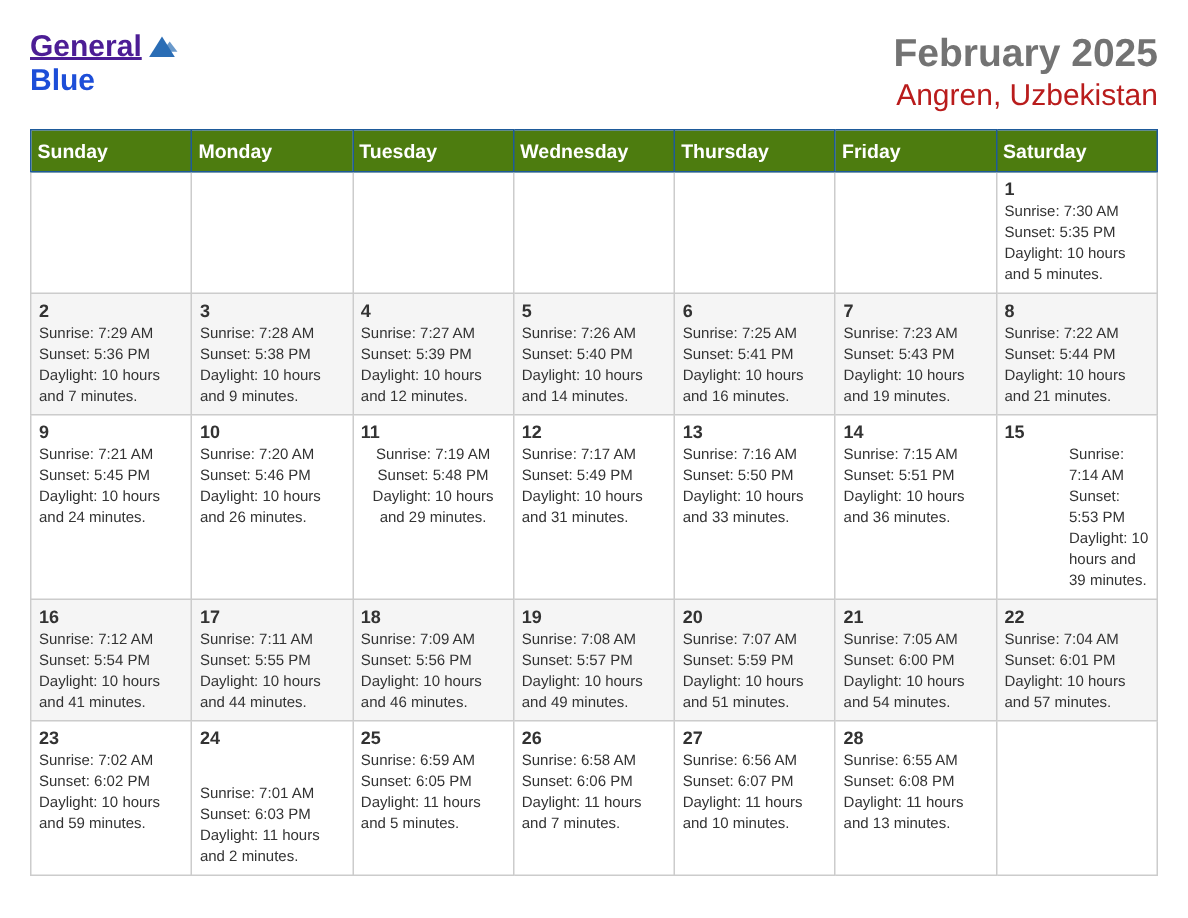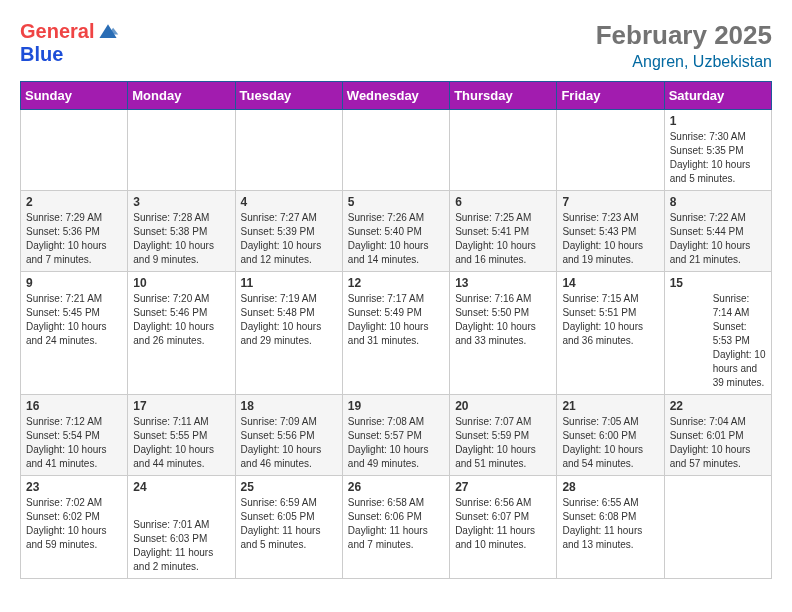--- a/index.html
+++ b/index.html
@@ -21,47 +21,47 @@
       flex-direction: column;
       align-items: flex-start;
     }
     .logo-text {
       display: flex;
       align-items: center;
       font-size: 22px;
       font-weight: bold;
       color: #333;
     }
-    .logo-general { color: #ef4444; font-size: 20px; font-weight: bold; }
+    .logo-general { color: #4c1d95; font-size: 20px; font-weight: bold; text-decoration: underline; }
     .logo-blue { color: #1d4ed8; font-size: 20px; font-weight: bold; }
     .logo-icon {
       width: 24px;
       height: 20px;
       margin-left: 2px;
     }
     .title-block {
       text-align: right;
     }
     .month-title {
       font-size: 26px;
       font-weight: bold;
       color: #737373;
     }
     .location {
-      font-size: 16px;
-      color: #0369a1;
+      font-size: 20px;
+      color: #b91c1c;
       margin-top: 2px;
     }
     .calendar {
       width: 100%;
       border-collapse: collapse;
       border: 1px solid #ccc;
     }
     .calendar th {
-      background: #a21caf;
+      background: #4d7c0f;
       color: #fff;
       font-size: 13px;
       padding: 6px 4px;
       text-align: left;
       border: 1px solid #1e5a9a;
       font-weight: bold;
     }
     .calendar td {
       vertical-align: top;
       border: 1px solid #ccc;
@@ -189,21 +189,21 @@
 Daylight: 10 hours and 24 minutes.</div>
         </td>
         <td>
           <span class="day-num">10</span>
           <div class="day-info" style="white-space: pre-line;">Sunrise: 7:20 AM
 Sunset: 5:46 PM
 Daylight: 10 hours and 26 minutes.</div>
         </td>
         <td>
           <span class="day-num">11</span>
-          <div class="day-info" style="white-space: pre-line;">Sunrise: 7:19 AM
+          <div class="day-info" style="white-space: pre-line; text-align: center;">Sunrise: 7:19 AM
 Sunset: 5:48 PM
 Daylight: 10 hours and 29 minutes.</div>
         </td>
         <td>
           <span class="day-num">12</span>
           <div class="day-info" style="white-space: pre-line;">Sunrise: 7:17 AM
 Sunset: 5:49 PM
 Daylight: 10 hours and 31 minutes.</div>
         </td>
         <td>

